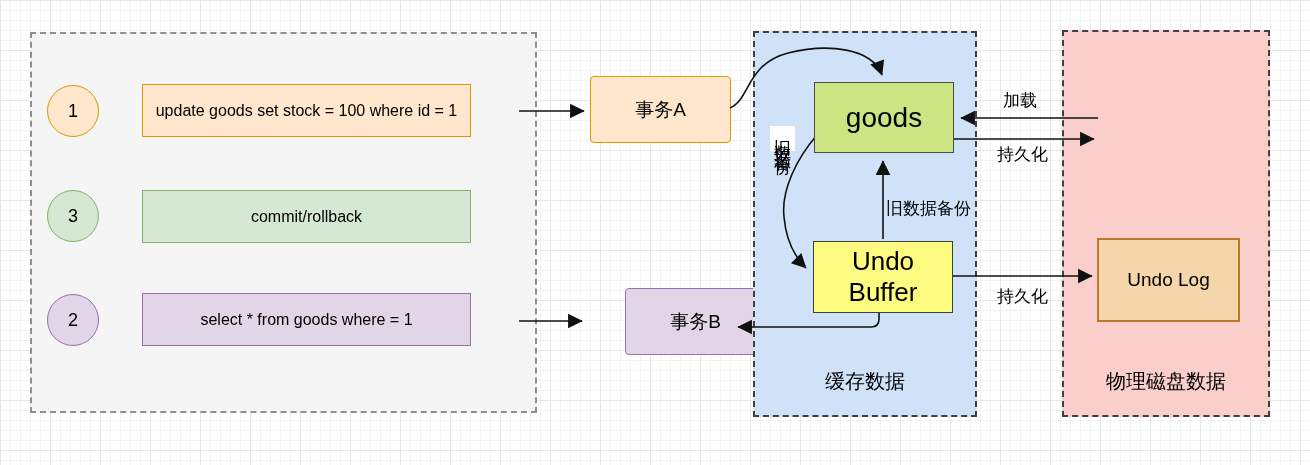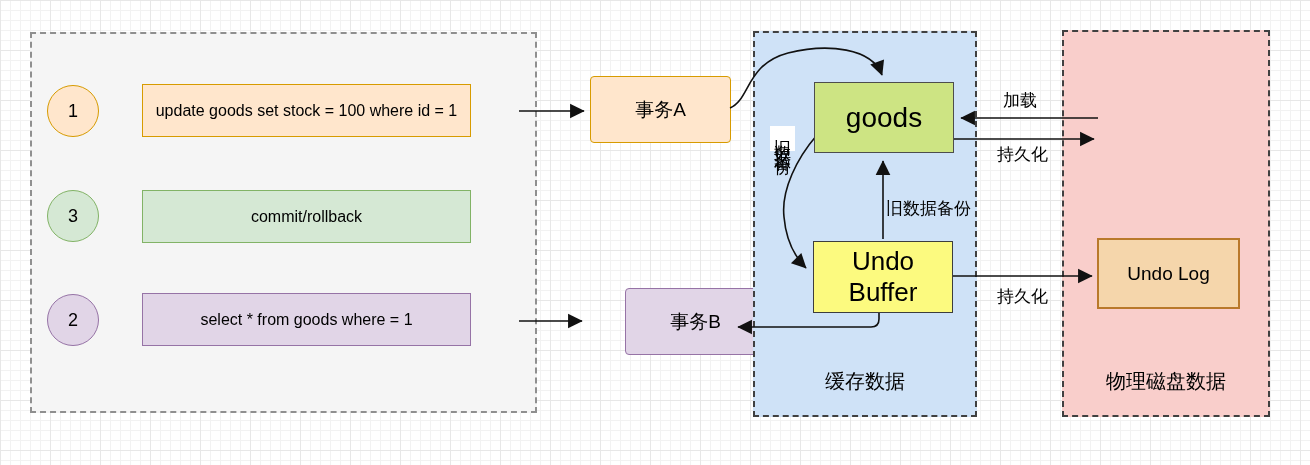--- a/index.html
+++ b/index.html
@@ -45,21 +45,21 @@
   .region-title{position:absolute;bottom:20px;left:0;width:100%;
     text-align:center;font-size:20px;}
 
   
   .node-goods{left:814px;top:82px;width:140px;height:71px;
     background:#cde483;border:1.5px solid #4d4d4d;font-size:28px;}
   .node-undo-buffer{left:813px;top:241px;width:140px;height:72px;
     background:#fcfa7f;border:1.5px solid #3d3d3d;font-size:26px;}
   .node-ibd{left:1098px;top:87px;width:142px;height:70px;
     background:#f5f5f5;border:2px solid #5c5c5c;font-size:19px;}
-  .node-undo-log{left:1097px;top:238px;width:143px;height:71px;
+  .node-undo-log{left:1097px;top:238px;width:143px;height:84px;
     background:#f5d6ab;border:2px solid #b9792b;font-size:19px;}
 
   
   .edge-label{font-size:17px;white-space:nowrap;}
   .lbl-old-backup{left:770px;top:126px;width:25px;
     writing-mode:vertical-rl;text-orientation:upright;
     background:#ffffff;letter-spacing:5px;line-height:25px;font-size:17px;}
   .lbl-recovery{left:886px;top:197px;}
   .lbl-load{left:1003px;top:89px;}
   .lbl-persist-top{left:997px;top:143px;}

